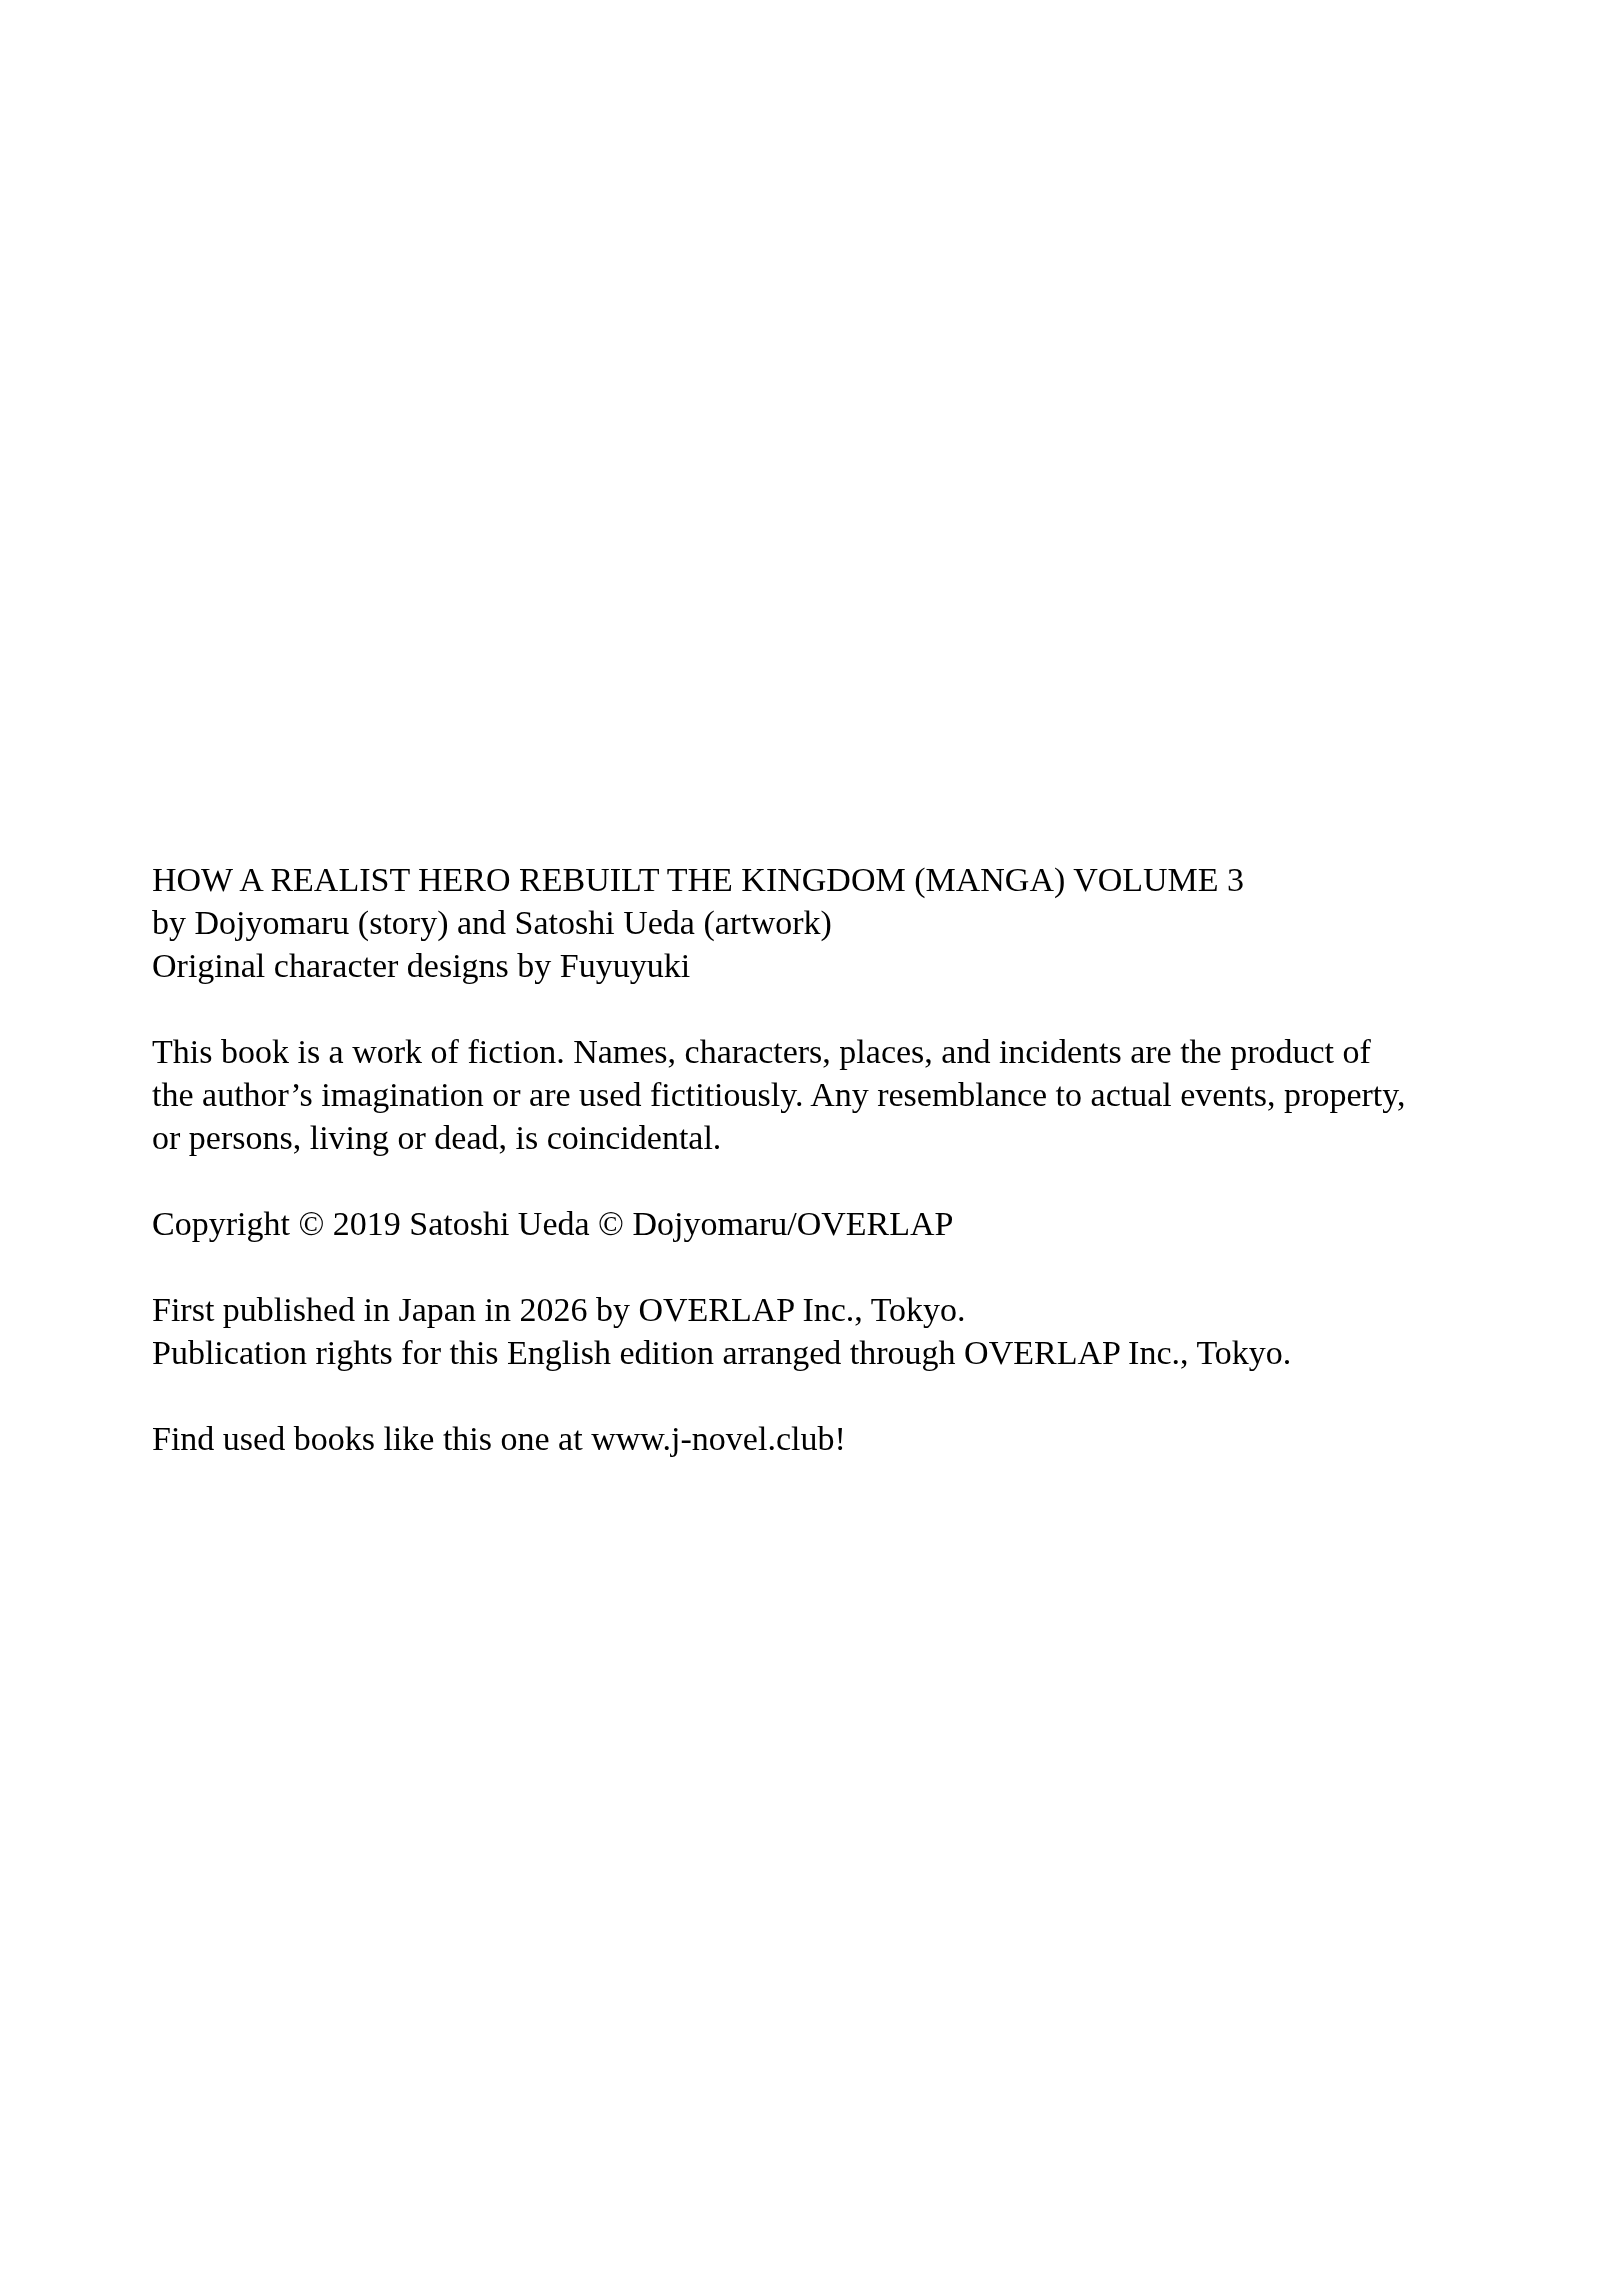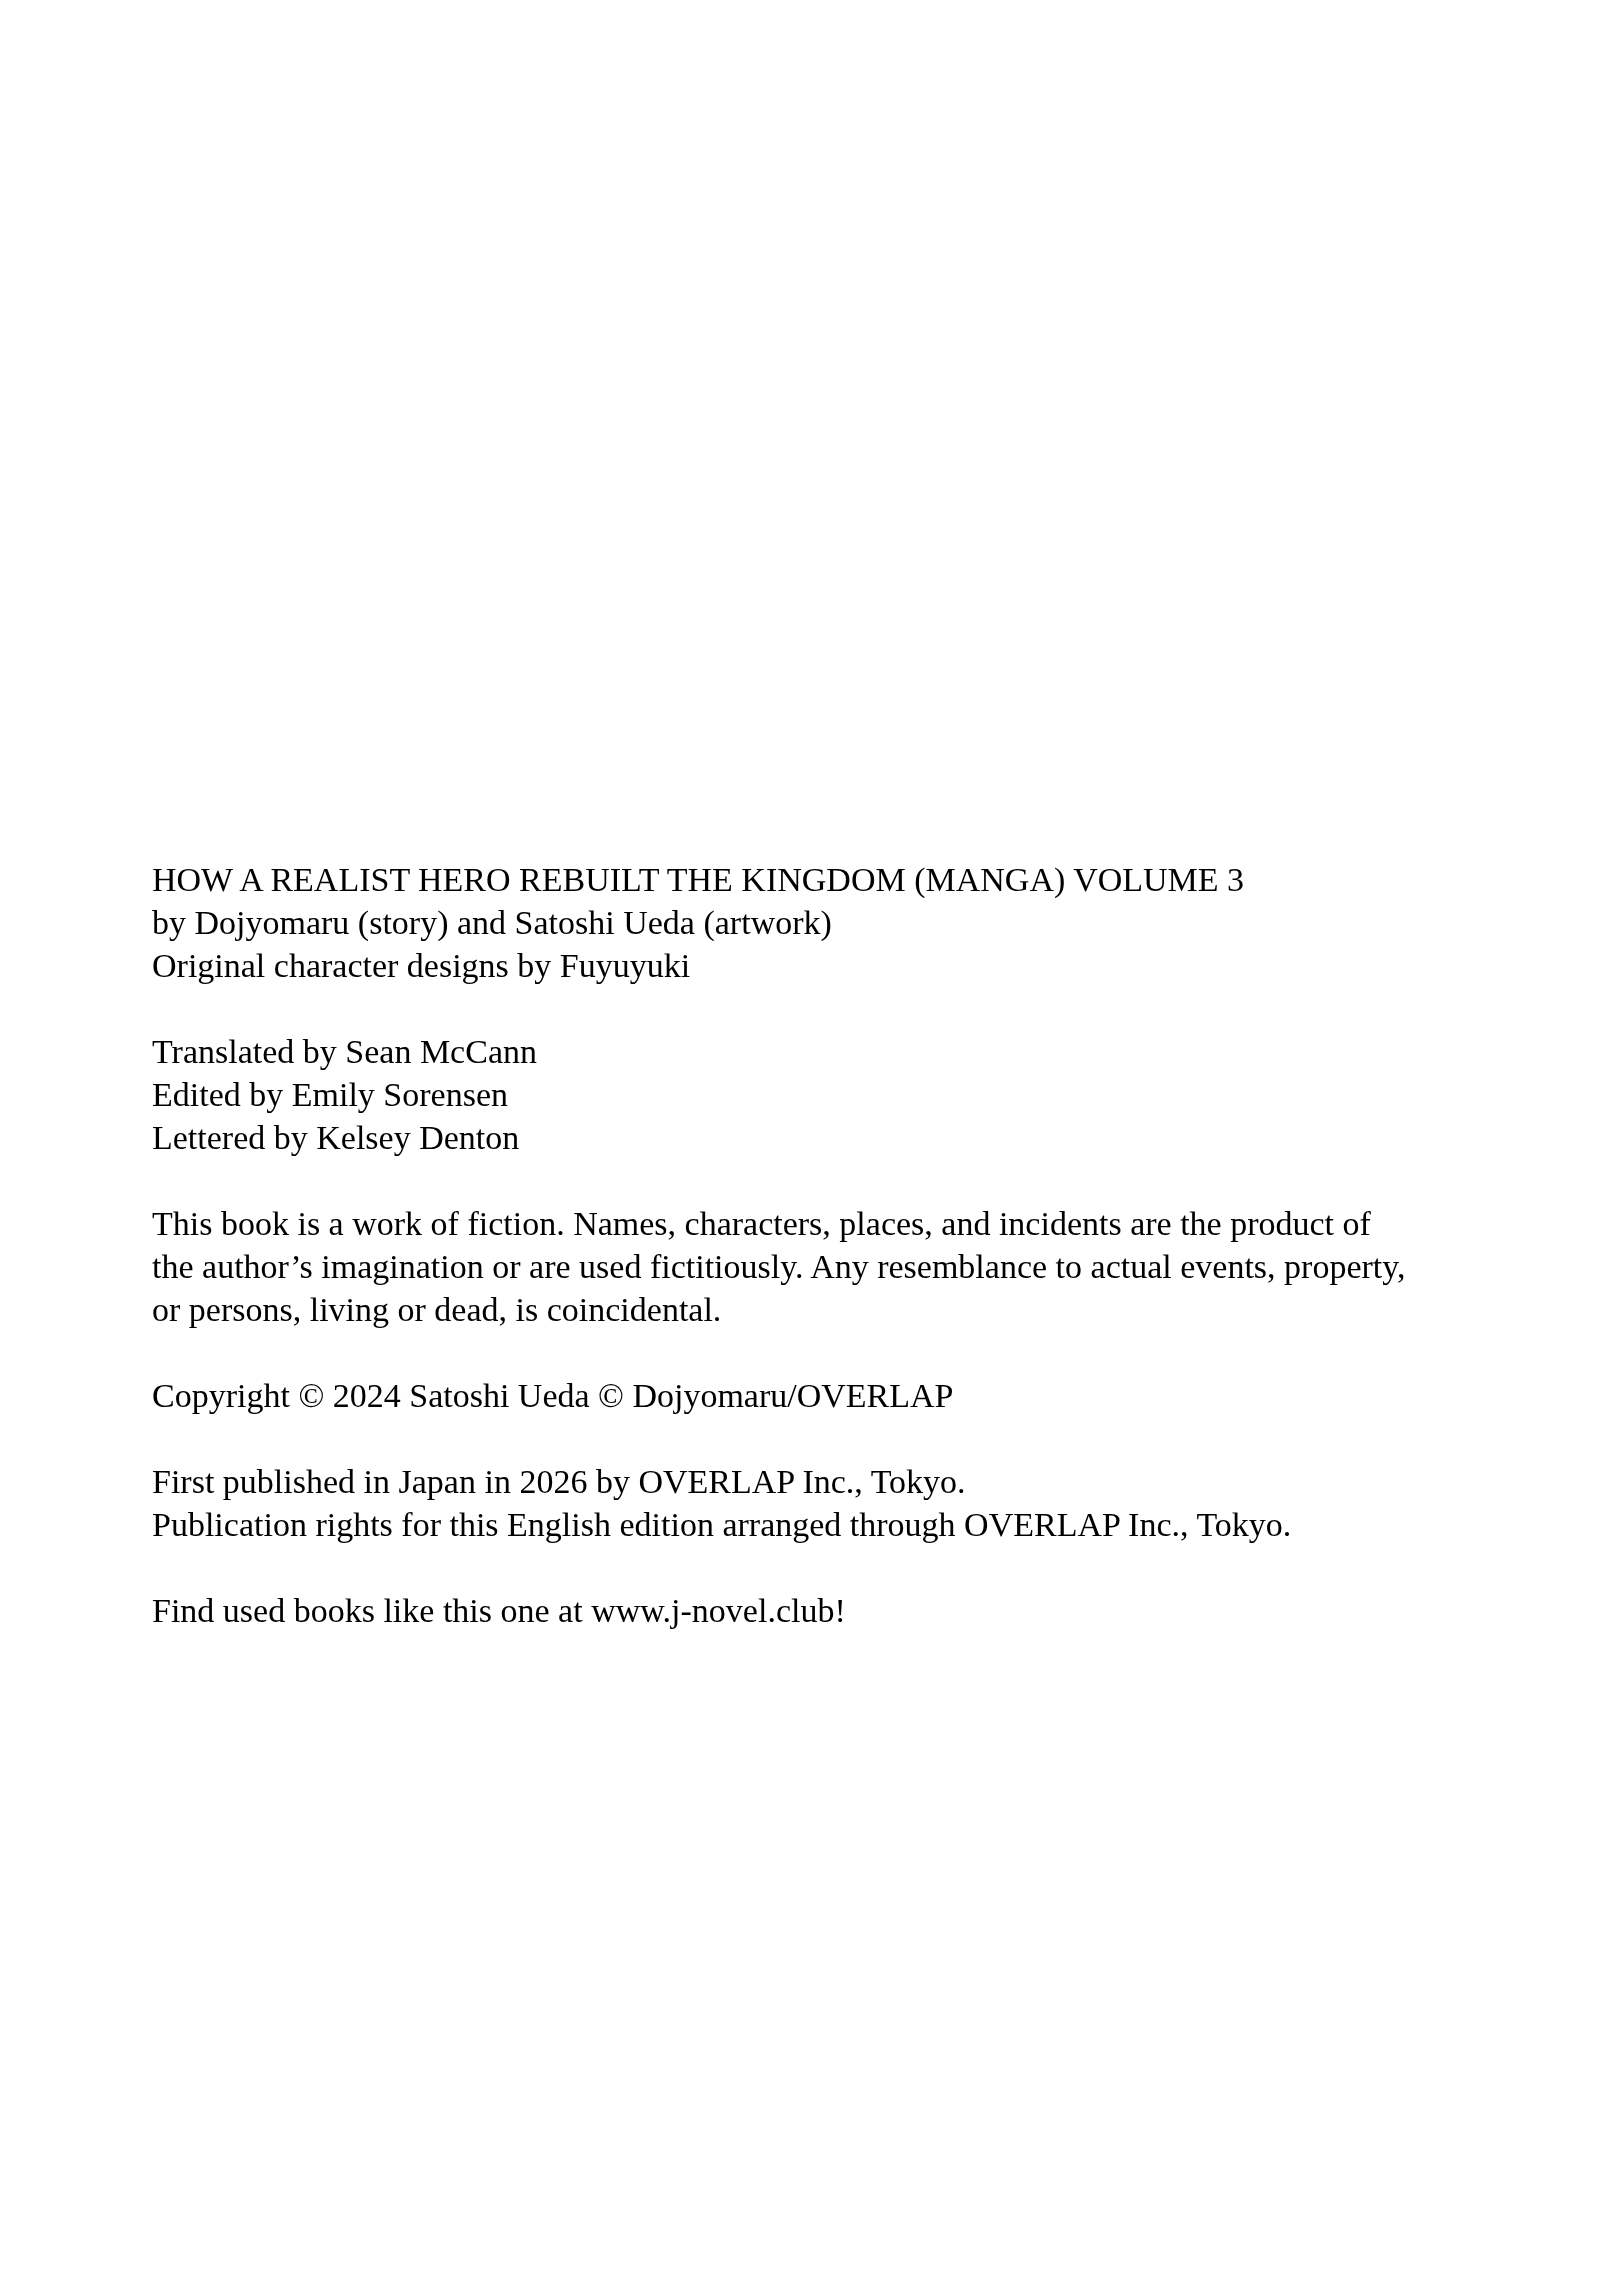--- a/index.html
+++ b/index.html
@@ -32,25 +32,22 @@
   }
 </style>
 </head>
 <body>
 
 <div class="page">
   <div class="colophon">
     <p>HOW A REALIST HERO REBUILT THE KINGDOM (MANGA) VOLUME 3
 by Dojyomaru (story) and Satoshi Ueda (artwork)
 Original character designs by Fuyuyuki</p>
-    <p>Translated by Sean McCann
-Edited by Emily Sorensen
-Lettered by Kelsey Denton</p>
     <p>This book is a work of fiction. Names, characters, places, and incidents are the product of
 the author’s imagination or are used fictitiously. Any resemblance to actual events, property,
 or persons, living or dead, is coincidental.</p>
-    <p>Copyright © 2024 Satoshi Ueda © Dojyomaru/OVERLAP</p>
+    <p>Copyright © 2019 Satoshi Ueda © Dojyomaru/OVERLAP</p>
     <p>First published in Japan in 2026 by OVERLAP Inc., Tokyo.
 Publication rights for this English edition arranged through OVERLAP Inc., Tokyo.</p>
     <p>Find used books like this one at www.j-novel.club!</p>
   </div>
 </div>
 
 
 </body></html>

